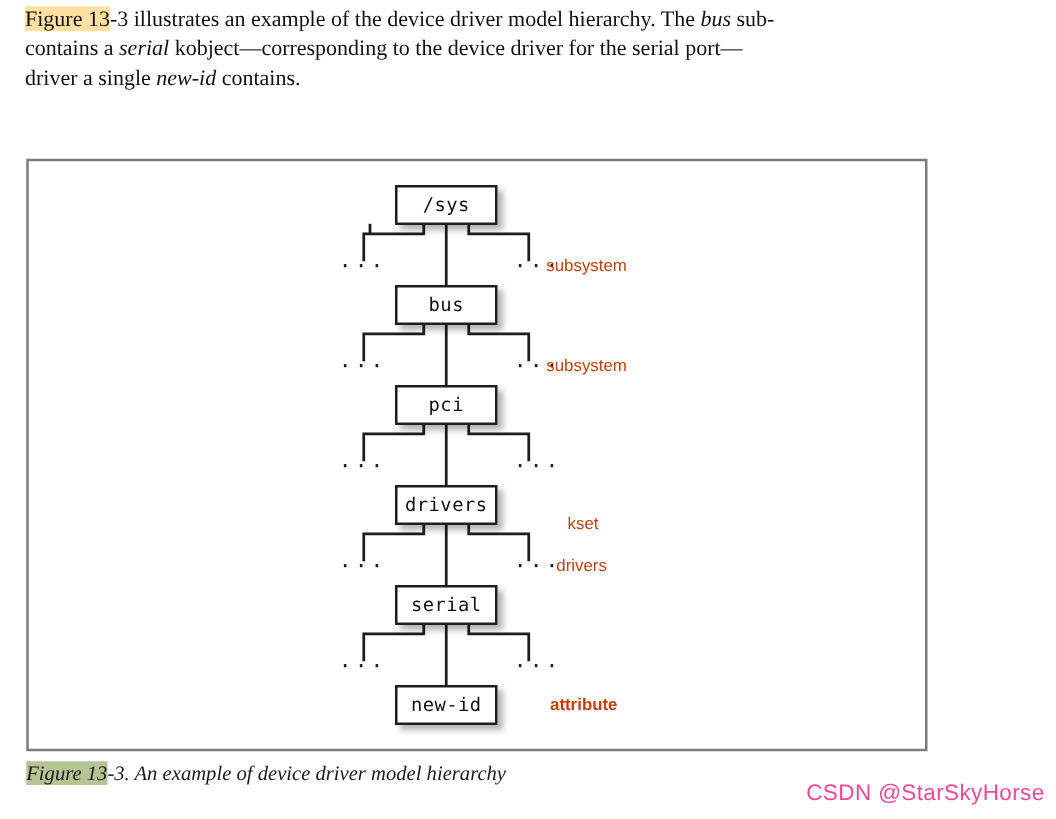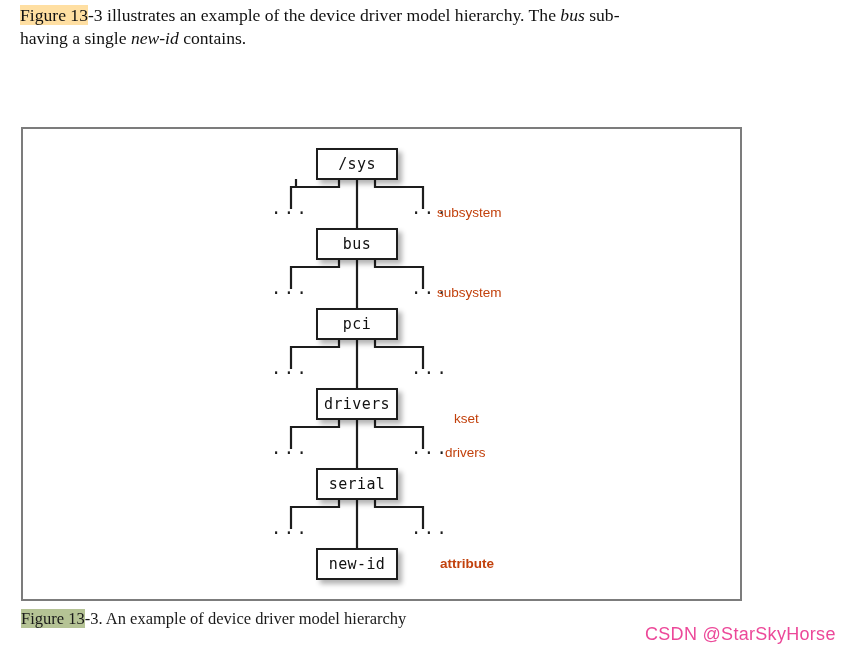--- a/index.html
+++ b/index.html
@@ -106,20 +106,21 @@
     z-index: 2;
     pointer-events: none;
   }
 
   
   #figure-caption {
     position: absolute;
     left: 21px;
     top: 609px;
     font-family: "Liberation Serif", serif;
+    font-style: italic;
     font-size: 16.5px;
     color: #1a1a1a;
     white-space: nowrap;
   }
   #figure-caption .hl-green {
     background: #b5c395;
   }
 
   
   #watermark {
@@ -133,22 +134,25 @@
     white-space: nowrap;
   }
 </style>
 </head>
 <body>
 
 <div id="intro-paragraph">
   <span class="para-line justify">
     <span><span class="hl-orange">Figure 13</span><span>-3 illustrates an example of the device driver model hierarchy. The </span><span class="it">bus</span><span> sub-</span></span>
   </span>
+  <span class="para-line justify">
+    <span><span>contains a </span><span class="it">serial</span><span> kobject—corresponding to the device driver for the serial port—</span></span>
+  </span>
   <span class="para-line">
-    <span>having a single </span><span class="it">new-id</span><span> contains.</span>
+    <span>driver a single </span><span class="it">new-id</span><span> contains.</span>
   </span>
 </div>
 
 <div id="figure-frame">
   <div id="diagram">
 
     <svg id="connector-svg" viewBox="0 0 721 474">
       <g fill="none" stroke="#1d1d1d" stroke-width="2.2">
 
         <path d="M 273 50 L 273 58 L 273 58"></path>

